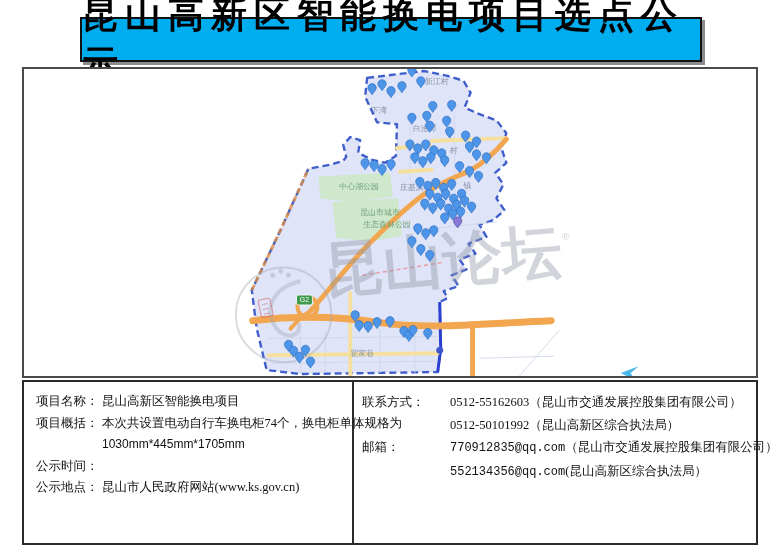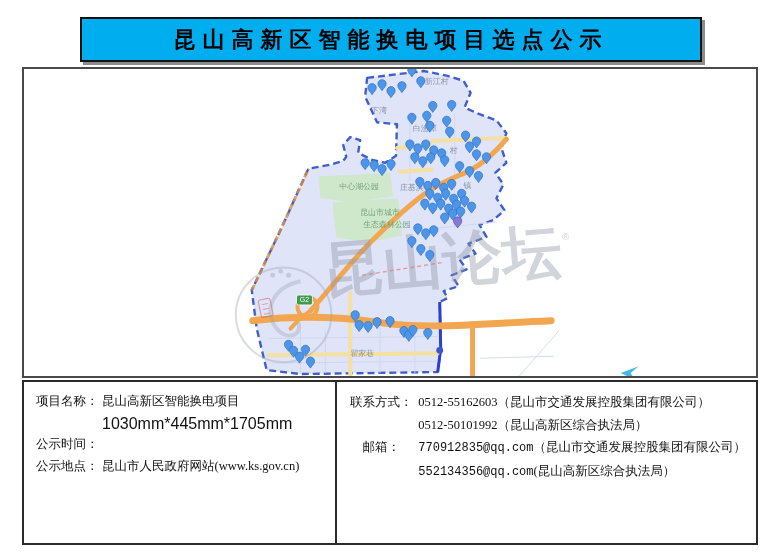--- a/index.html
+++ b/index.html
@@ -2,42 +2,42 @@
 <html><head>
 <meta charset="utf-8">
 <style>
   html,body{margin:0;padding:0;background:#fff;}
   .page{position:relative;width:780px;height:552px;background:#fff;overflow:hidden;
         font-family:"Liberation Serif","DejaVu Serif",serif;}
   
   .title-bar{position:absolute;left:80px;top:17px;width:622px;height:45px;box-sizing:border-box;
              background:#00ADEE;border:2px solid #111;box-shadow:3px 3px 0 rgba(0,0,0,.45);
              display:flex;align-items:center;justify-content:center;
-             font-size:22px;font-weight:600;letter-spacing:7px;color:#000;}
+             font-size:36px;font-weight:600;letter-spacing:7px;color:#000;}
   
   .map-box{position:absolute;left:22px;top:67px;width:736px;height:311px;box-sizing:border-box;
            border:2px solid #4a4a4a;background:#fff;}
   .map-box svg{display:block;width:100%;height:100%;}
   .maplabel{font-family:"Liberation Sans","DejaVu Sans",sans-serif;font-size:8px;fill:#8a93a6;}
   .maplabel.green{fill:#73a27d;}
   .wmtext{font-family:"Liberation Serif",serif;font-weight:bold;font-size:60px;fill:#8f96a5;opacity:.40;}
   .wmreg{font-family:"Liberation Sans",sans-serif;font-size:10px;fill:#8f96a5;opacity:.45;}
   .badge-txt{font-family:"Liberation Sans",sans-serif;font-size:7px;fill:#fff;text-anchor:middle;}
   
   .info-box{position:absolute;left:22px;top:380px;width:736px;height:165px;box-sizing:border-box;
             border:2px solid #2b2b2b;display:flex;font-size:12.5px;color:#111;}
   .col{box-sizing:border-box;padding:9px 10px 0 12px;}
   .col-left{width:330px;border-right:2px solid #2b2b2b;}
   .col-right{flex:1;padding-left:8px;}
   .row{display:flex;line-height:21.5px;}
   .col-right .row{line-height:22.5px;}
   .lbl{flex:0 0 66px;white-space:nowrap;}
-  .col-right .lbl{flex:0 0 72px;text-align:center;margin-right:1px;}
+  .col-right .lbl{flex:0 0 72px;text-align:left;margin-right:16px;}
   .val{white-space:nowrap;}
-  .sans{font-family:"Liberation Sans","DejaVu Sans",sans-serif;font-size:16px;}
+  .sans{font-family:"Liberation Sans","DejaVu Sans",sans-serif;font-size:12px;}
   .mono{font-family:"Liberation Mono","DejaVu Sans Mono",monospace;font-size:12px;}
 </style>
 </head>
 <body>
 
 <div class="page">
 
   <div class="title-bar">昆山高新区智能换电项目选点公示</div>
 
   <div class="map-box">
@@ -206,20 +206,24 @@
     </svg>
   </div>
 
   <div class="info-box">
     <div class="col col-left">
       <div class="row">
         <span class="lbl">项目名称：</span>
         <span class="val">昆山高新区智能换电项目</span>
       </div>
       <div class="row">
+        <span class="lbl">项目概括：</span>
+        <span class="val">本次共设置电动自行车换电柜74个，换电柜单体规格为</span>
+      </div>
+      <div class="row">
         <span class="lbl"></span>
         <span class="val sans">1030mm*445mm*1705mm</span>
       </div>
       <div class="row">
         <span class="lbl">公示时间：</span>
       </div>
       <div class="row">
         <span class="lbl">公示地点：</span>
         <span class="val">昆山市人民政府网站(www.ks.gov.cn)</span>
       </div>

